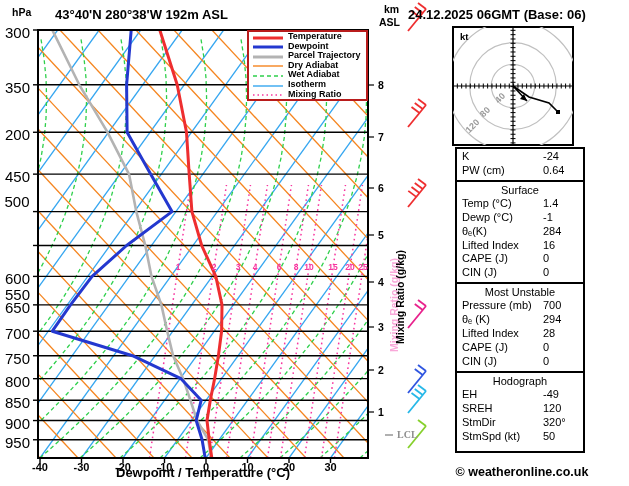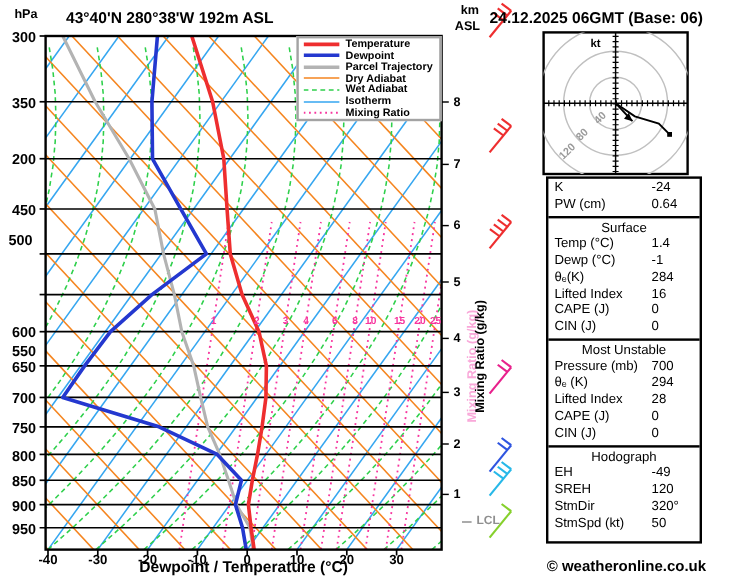--- a/index.html
+++ b/index.html
@@ -1,32 +1,32 @@
 <!DOCTYPE html>
 <html><head>
 <meta charset="utf-8">
 <style>
   html,body{margin:0;padding:0;background:#ffffff;}
   #stage{position:relative;width:618px;height:486px;background:#ffffff;
          font-family:"Liberation Sans",sans-serif;overflow:hidden;}
   #chart-svg{position:absolute;left:0;top:0;}
   .lab{position:absolute;white-space:nowrap;color:#000;}
   .bold{font-weight:bold;}
-  .plabel{font-size:12px;font-weight:bold;text-align:right;width:26px;}
+  .plabel{font-size:15px;font-weight:normal;text-align:right;width:26px;}
   .tlabel{font-size:11px;font-weight:bold;transform:translateX(-50%);}
   .kmlabel{font-size:10.5px;font-weight:bold;}
   .mrnum{font-size:8.5px;font-weight:bold;color:#f7369f;transform:translateX(-50%);}
   .vert{transform:rotate(-90deg);transform-origin:left top;font-size:10.5px;font-weight:bold;}
   .vert.pink{color:#f9a8d9;}
   #legend{position:absolute;left:247px;top:30px;width:121px;height:71px;
-          background:#fff;border:2px solid #a3a3a3;box-sizing:border-box;z-index:5;}
+          background:#fff;border:2px solid #b91c1c;box-sizing:border-box;z-index:5;}
   .leg-row{display:flex;align-items:center;height:9.55px;}
   .leg-swatch{width:30px;margin-left:4px;margin-right:5px;flex:0 0 30px;}
   .leg-text{font-size:9px;font-weight:bold;line-height:9px;}
-  #hodo-kt{position:absolute;left:460px;top:31px;font-size:9.5px;font-weight:bold;margin-left:32px;}
+  #hodo-kt{position:absolute;left:460px;top:31px;font-size:9.5px;font-weight:bold;}
   .ringlab{position:absolute;color:#9a9a9a;font-size:9px;font-weight:bold;
            transform:rotate(-45deg);}
   #stats{position:absolute;left:455px;top:147px;width:130px;height:306px;
          border:2px solid #000;box-sizing:border-box;background:#fff;}
   .sec{border-bottom:2px solid #000;padding:1px 0 2px 0;}
   .sec:last-child{border-bottom:none;}
   .sec-head{font-size:11px;text-align:center;padding:1px 0;}
   .srow{display:flex;justify-content:flex-start;font-size:11px;line-height:13.9px;}
   .srow .k{padding-left:5px;flex:1;}
   .srow .v{width:40px;flex:0 0 40px;text-align:left;}
@@ -322,21 +322,21 @@
       <div class="leg-row">
         <div class="leg-swatch"><svg width="30" height="8">
             <line x1="0" y1="4" x2="30" y2="4" stroke="#f7369f" stroke-width="1.6" stroke-dasharray="1.5,3"></line>
           </svg></div>
         <div class="leg-text">Mixing Ratio</div>
       </div>
     </div>
 
   <div class="lab vert pink" style="left:388px;top:352px;">Mixing Ratio (g/kg)</div>
   <div class="lab vert" style="left:394px;top:344px;">Mixing Ratio (g/kg)</div>
-  <div class="lab" style="left:397px;top:429px;font-size:10px;font-weight:bold;color:#8f8f8f;">LCL</div>
+  <div class="lab" style="left:397px;top:429px;font-size:10px;font-weight:bold;color:#8f8f8f;font-family:Liberation Serif, serif;">LCL</div>
 
   <div class="lab bold" style="left:38px;top:465px;width:330px;text-align:center;font-size:13px;">Dewpoint / Temperature (°C)</div>
 
   <div id="hodo-kt" class="lab">kt</div>
 
   <div id="stats">
       <div class="sec">
         <div class="srow">
           <div class="k">K</div>
           <div class="v">-24</div>

